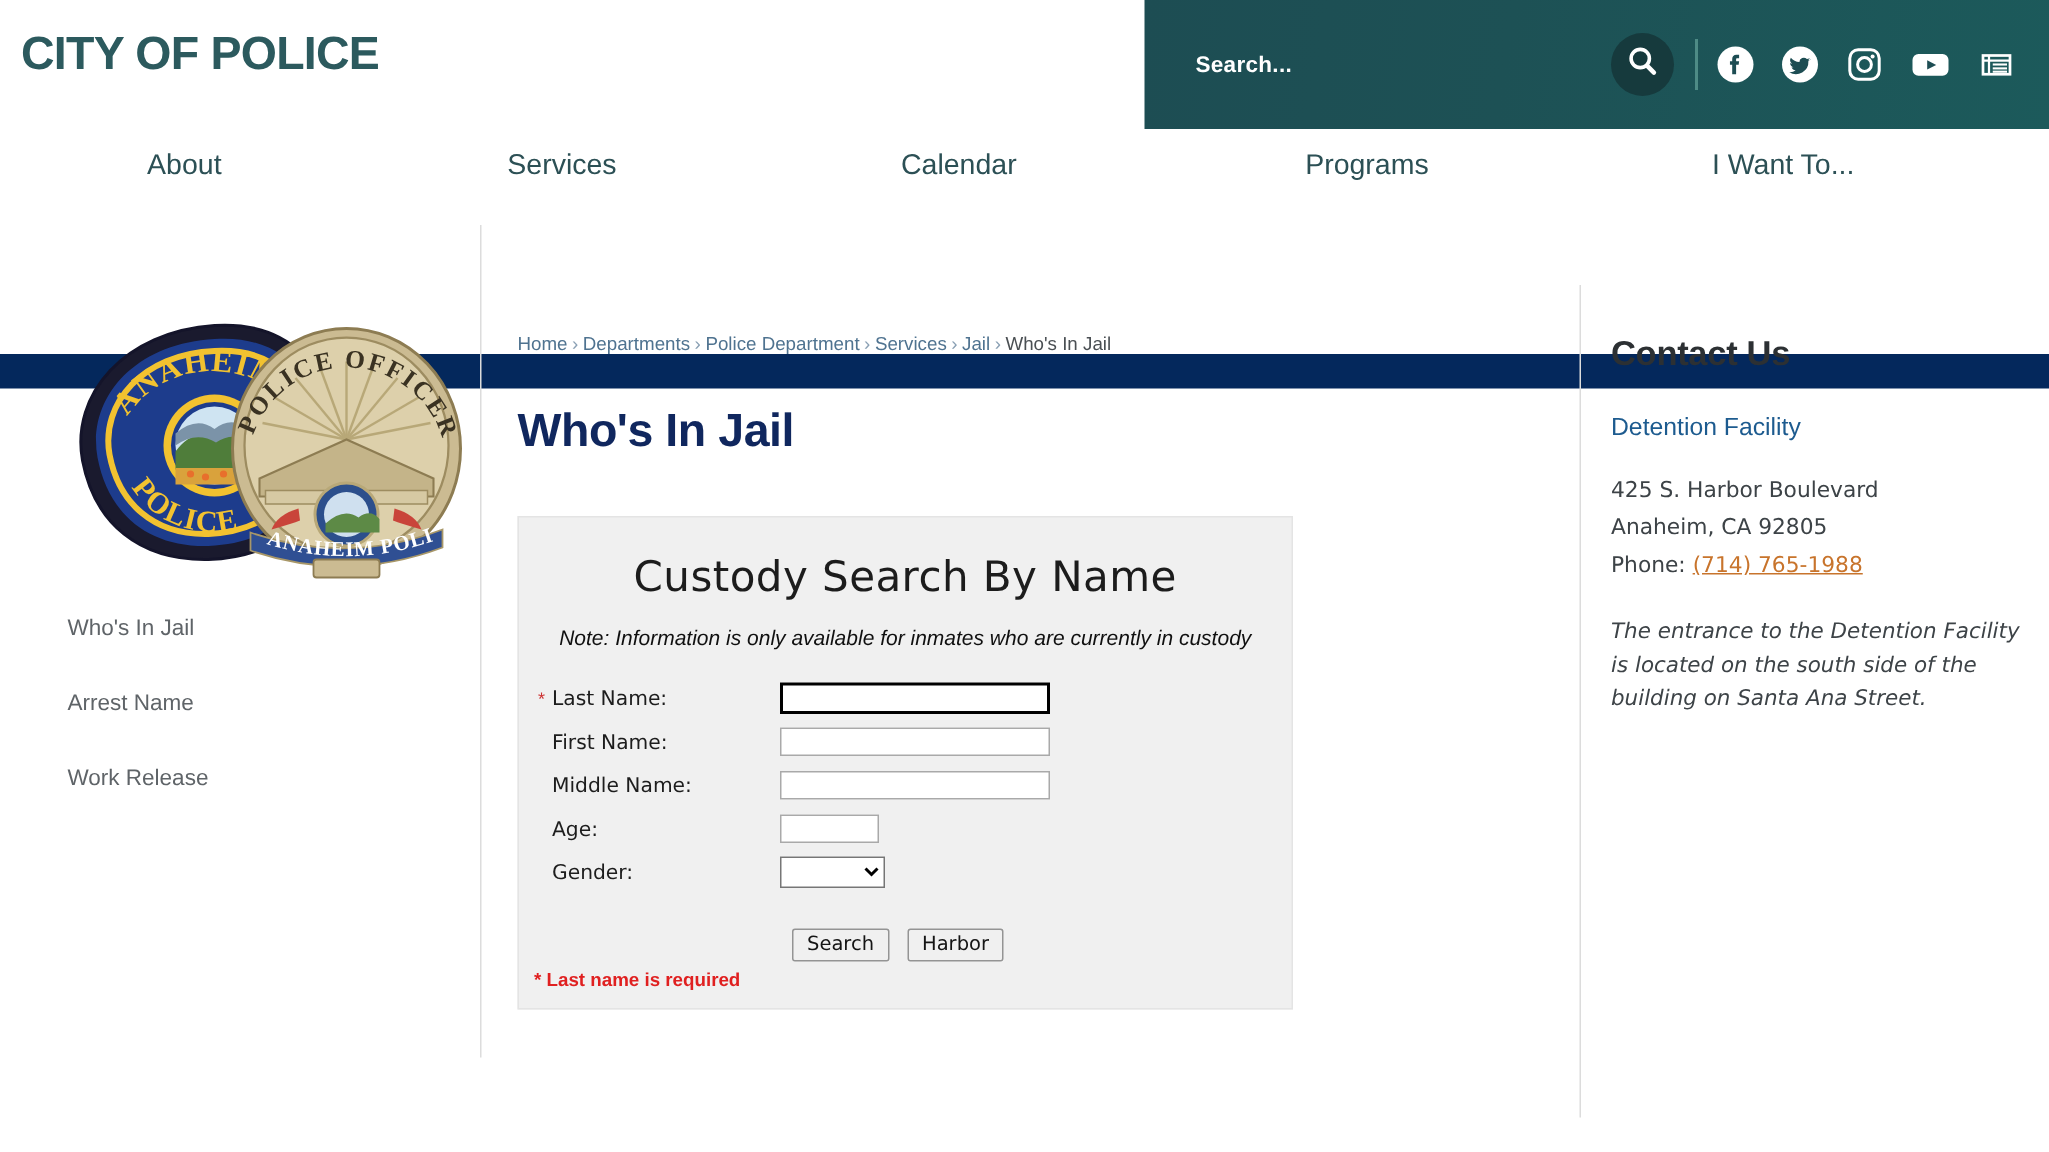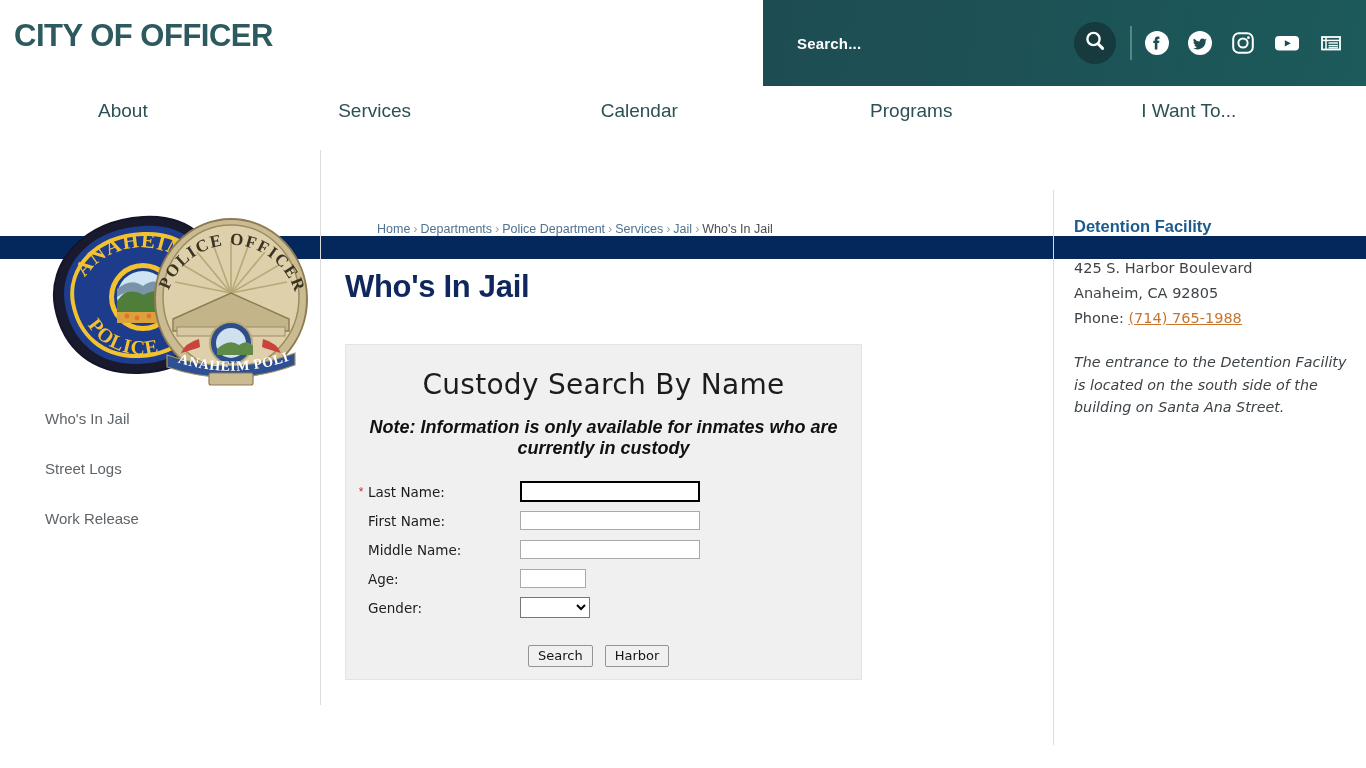--- a/index.html
+++ b/index.html
@@ -144,21 +144,20 @@
   .center-col {
     position: absolute;
     left: 345px; top: 40px;
     width: 700px;
   }
   .breadcrumb {
     font-size: 12.5px;
     color: #4f7390;
     padding-top: 32px;
     white-space: nowrap;
-    margin-left: 32px;
   }
   .breadcrumb a {
     color: #4f7390;
     text-decoration: none;
     cursor: pointer;
   }
   .breadcrumb .sep { color: #8aa0b4; margin: 0 3px; }
   .breadcrumb .current { color: #4a4f53; }
   .page-title {
     font-size: 31px;
@@ -179,22 +178,22 @@
   .form-heading {
     text-align: center;
     font-size: 28px;
     color: #1c1c1c;
     font-family: "DejaVu Sans", sans-serif;
     font-weight: normal;
     letter-spacing: 0.3px;
     padding: 9px 0 0 0;
   }
   .form-note {
-    font-size: 18px;
-    font-weight: bold;
+    font-size: 14px;
+    font-weight: normal;
     font-style: italic;
     color: #101010;
     text-align: center;
     margin: 16px 0 0 0;
     padding: 0 9px;
   }
   .form-rows { margin: 18px 0 0 0; }
   .frow {
     display: flex;
     align-items: center;
@@ -266,21 +265,21 @@
   }
   .contact-title {
     font-size: 23px;
     font-weight: bold;
     color: #2c3033;
     letter-spacing: -0.2px;
     margin: 32px 0 0 0;
   }
   .contact-sub {
     font-size: 16.5px;
-    font-weight: bold;
+    font-weight: normal;
     color: #1d5b8f;
     margin: 27px 0 0 0;
   }
   .contact-line {
     font-size: 14.5px;
     color: #3d4347;
     margin-top: 9px;
     font-family: "DejaVu Sans", sans-serif;
   }
   .contact-line.first { margin-top: 24px; }
@@ -295,21 +294,21 @@
     color: #3d4347;
     margin-top: 25px;
     line-height: 1.58;
     font-family: "DejaVu Sans", sans-serif;
   }
 </style>
 </head>
 <body>
 
 <div class="header">
-  <div class="brand">CITY OF OFFICER</div>
+  <div class="brand">CITY OF POLICE</div>
 
   <div class="search-band">
     <div class="search-placeholder">Search...</div>
 
     <div class="search-circle">
       <span>
         <svg width="24" height="24" viewBox="0 0 24 24">
           <circle cx="10.5" cy="10" r="6.1" fill="none" stroke="#ffffff" stroke-width="2.4"></circle>
           <line x1="15" y1="14.8" x2="19.6" y2="19.4" stroke="#ffffff" stroke-width="3" stroke-linecap="round"></line>
         </svg>
@@ -440,21 +439,21 @@
           <text font-family="&quot;Liberation Serif&quot;, serif" font-size="14" font-weight="bold" fill="#ffffff" letter-spacing="0.6">
             <textPath href="#banArc" startOffset="4%">ANAHEIM POLICE</textPath>
           </text>
           <rect x="56" y="146" width="44" height="12" rx="2" fill="#cbbb92" stroke="#8d7c52" stroke-width="1.2"></rect>
         </g>
       </svg>
     </div>
 
     <div class="nav-list">
       <a class="nav-link">Who's In Jail</a>
-      <a class="nav-link">Street Logs</a>
+      <a class="nav-link">Arrest Name</a>
       <a class="nav-link">Work Release</a>
     </div>
   </div>
 
   <div class="center-col">
     <div class="breadcrumb">
       <a>Home</a><span class="sep">›</span><a>Departments</a><span class="sep">›</span><a>Police Department</a><span class="sep">›</span><a>Services</a><span class="sep">›</span><a>Jail</a><span class="sep">›</span><span class="current">Who's In Jail</span>
     </div>
 
     <h1 class="page-title">Who's In Jail</h1>
@@ -493,24 +492,26 @@
             <option>Female</option>
           </select>
         </div>
       </div>
 
       <div class="btn-row">
         <button class="gbtn">Search</button>
         <button class="gbtn">Harbor</button>
       </div>
 
+      <div class="err-msg">* Last name is required</div>
     </div>
   </div>
 
   <div class="right-col">
+    <div class="contact-title">Contact Us</div>
     <div class="contact-sub">Detention Facility</div>
     <div class="contact-line first">425 S. Harbor Boulevard</div>
     <div class="contact-line">Anaheim, CA 92805</div>
     <div class="contact-line">
       <span>Phone:</span>
       <span class="phone-link">(714) 765-1988</span>
     </div>
     <div class="contact-note">The entrance to the Detention Facility is located on the south side of the building on Santa Ana Street.</div>
   </div>
 

